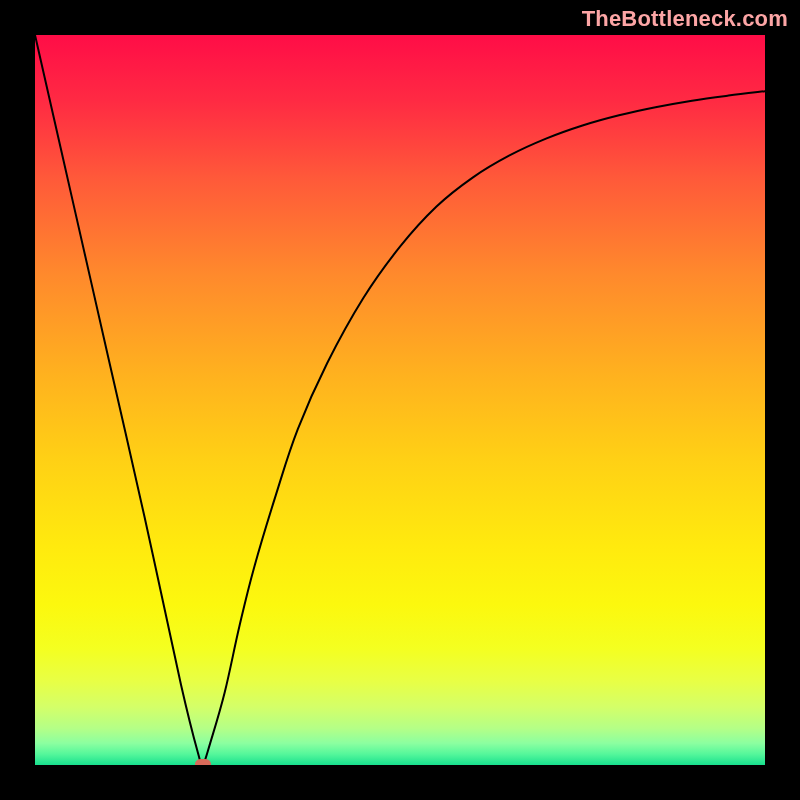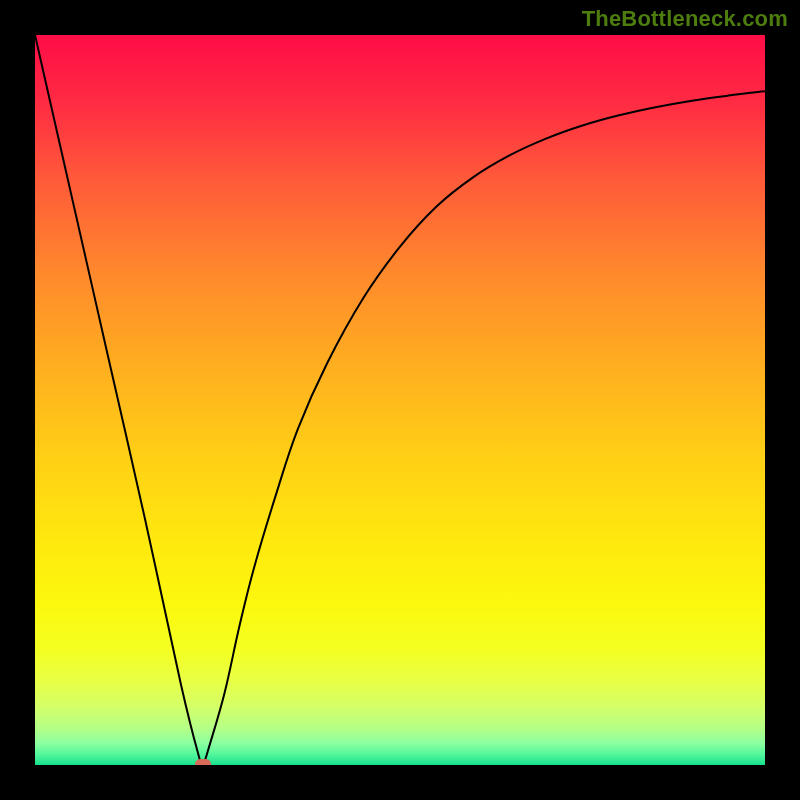--- a/index.html
+++ b/index.html
@@ -28,21 +28,21 @@
     position: absolute;
     inset: 0;
   }
   .watermark {
     position: absolute;
     top: 6px;
     right: 12px;
     font-family: Arial, Helvetica, sans-serif;
     font-size: 22px;
     font-weight: 600;
-    color: #4d7c0f;
+    color: #fca5a5;
     letter-spacing: 0.2px;
     user-select: none;
   }
   svg.curve {
     position: absolute;
     inset: 0;
   }
   .marker {
     position: absolute;
     width: 16px;

